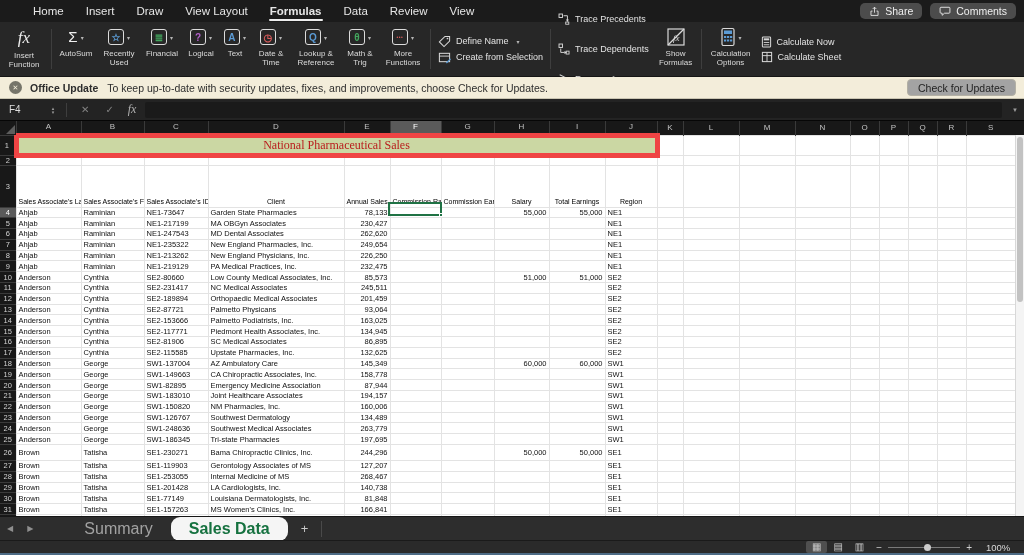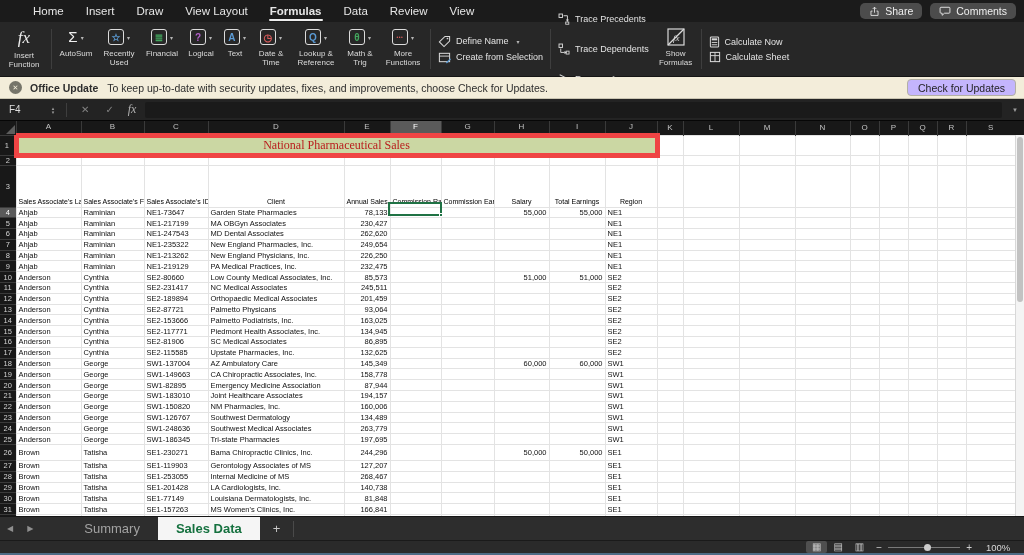--- a/index.html
+++ b/index.html
@@ -37,21 +37,21 @@
   .rb-row{display:flex;align-items:center;gap:5px;font-size:9px;color:#e3e3e3;white-space:nowrap;}
   .rb-row svg{flex:0 0 auto;}
   .icon20{width:22px;height:20px;}
 
   
   .updatebar{position:absolute;top:77px;left:0;width:1024px;height:22px;background:#f3edda;
              display:flex;align-items:center;font-size:10.5px;color:#2d2d2d;border-bottom:1px solid #caC5b2;}
   .ub-close{width:13px;height:13px;border-radius:50%;background:#76756a;color:#f3edda;font-size:7px;
             display:flex;align-items:center;justify-content:center;margin:0 8px 0 9px;}
   .ub-title{font-weight:bold;margin-right:9px;}
-  .ub-btn{margin-left:auto;margin-right:8px;background:#c4b5fd;border:1px solid #b3b0a4;border-radius:4px;
+  .ub-btn{margin-left:auto;margin-right:8px;background:#a3a3a3;border:1px solid #b3b0a4;border-radius:4px;
           padding:1.5px 10px;font-size:10.5px;color:#1f1f1f;}
 
   
   .formulabar{position:absolute;top:99px;left:0;width:1024px;height:22px;background:#232323;
               display:flex;align-items:center;border-bottom:1px solid #060606;}
   .namebox{width:46px;padding-left:9px;font-size:10px;color:#dedede;}
   .spinner{display:flex;flex-direction:column;align-items:center;line-height:4px;font-size:5px;color:#9a9a9a;width:14px;}
   .fb-sep{width:1px;height:14px;background:#3e3e3e;margin:0 6px;}
   .fb-x{color:#828282;font-size:10px;padding:0 8px;}
   .fb-ck{color:#828282;font-size:10px;padding:0 8px;}
@@ -81,22 +81,22 @@
   .sel-handle{position:absolute;right:-3px;bottom:-3px;width:4px;height:4px;background:#1f7244;border:1px solid #fff;}
   .vscroll{position:absolute;left:1015px;top:14px;width:9px;bottom:0;background:#f4f4f4;border-left:1px solid #d8d8d8;}
   .vthumb{position:absolute;left:1px;top:2px;width:6px;height:165px;background:#c2c2c2;border-radius:3px;}
   .hdr-corner-right{position:absolute;left:1015px;top:0;width:9px;height:14px;background:#181818;}
 
   
   .tabbar{position:absolute;top:516px;left:0;width:1024px;height:24px;background:#2d2d2d;
           display:flex;align-items:center;border-top:1px solid #161616;}
   .tb-nav{color:#8f8f8f;font-size:8px;padding:0 7px;}
   .sheet-tab{height:24px;display:flex;align-items:center;justify-content:center;padding:0 18px;
-             font-size:13px;color:#a2a2a2;text-align:center;}
-  .sheet-tab.active{background:#f5f5f5;color:#15713f;font-weight:bold;border-radius:0;}
+             font-size:16px;color:#a2a2a2;text-align:center;}
+  .sheet-tab.active{background:#f5f5f5;color:#15713f;font-weight:bold;border-radius:9px;}
   .tb-add{color:#c9c9c9;font-size:13px;padding:0 13px;}
   .tb-div{width:1px;height:16px;background:#4a4a4a;}
 
   
   .statusbar{position:absolute;top:540px;left:0;width:1024px;height:13px;background:#2a2a2a;
              border-top:1px solid #1a1a1a;display:flex;align-items:center;}
   .sb-right{margin-left:auto;display:flex;align-items:center;gap:0;padding-right:14px;}
   .sb-icon{color:#c8c8c8;font-size:10px;padding:0 6px;line-height:12px;}
   .sb-icon.sel{background:#4f4f4f;border-radius:2px;}
   .sb-minus,.sb-plus{color:#d0d0d0;font-size:10px;padding:0 6px;}
@@ -265,20 +265,38 @@
       <svg class="icon20" viewBox="0 0 22 20">
         <rect x="3" y="2" width="16" height="16" fill="none" stroke="#d9d9d9" stroke-width="1.2"></rect>
         <line x1="3" y1="18" x2="19" y2="2" stroke="#d9d9d9" stroke-width="1.2"></line>
         <text x="8" y="14" font-size="9" font-style="italic" font-family="Liberation Serif,serif" fill="#d9d9d9">fx</text>
       </svg>
       <div class="rb-label">Show Formulas</div>
     </div>
 
     <div class="rb-sep"></div>
 
+    <div class="rb-btn" style="width:52px;">
+      <div style="display:flex;align-items:center;">
+        <svg class="icon20" viewBox="0 0 16 20" style="width:16px;height:20px;">
+          <rect x="2" y="1.5" width="12" height="17" rx="1.5" fill="none" stroke="#d9d9d9" stroke-width="1.2"></rect>
+          <rect x="4" y="3.5" width="8" height="3.5" fill="#5b9bd5"></rect>
+          <g fill="#5b9bd5">
+            <rect x="4" y="9" width="2.2" height="2"></rect>
+              <rect x="7" y="9" width="2.2" height="2"></rect>
+              <rect x="10" y="9" width="2.2" height="2"></rect>
+            <rect x="4" y="12.5" width="2.2" height="2"></rect>
+              <rect x="7" y="12.5" width="2.2" height="2"></rect>
+              <rect x="10" y="12.5" width="2.2" height="2"></rect>
+          </g>
+        </svg>
+        <span class="chev">▾</span>
+      </div>
+      <div class="rb-label">Calculation Options</div>
+    </div>
 
     <div class="rb-col">
       <div class="rb-row">
         <svg class="icon" width="11" height="12" viewBox="0 0 12 13">
           <rect x="1.5" y="1" width="9" height="11" rx="1" fill="none" stroke="#d9d9d9" stroke-width="1.1"></rect>
           <rect x="3" y="2.5" width="6" height="2.2" fill="#d9d9d9"></rect>
           <line x1="3" y1="7" x2="9" y2="7" stroke="#d9d9d9" stroke-width="1"></line>
           <line x1="3" y1="9.5" x2="9" y2="9.5" stroke="#d9d9d9" stroke-width="1"></line>
         </svg>
         <span>Calculate Now</span>

